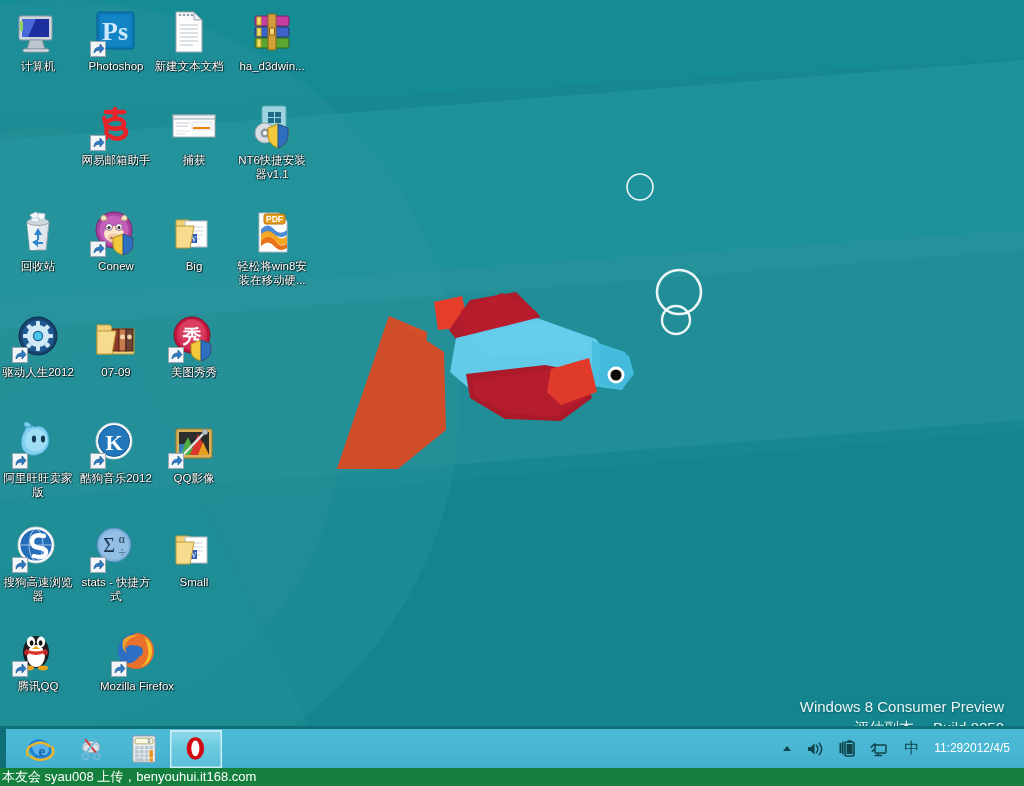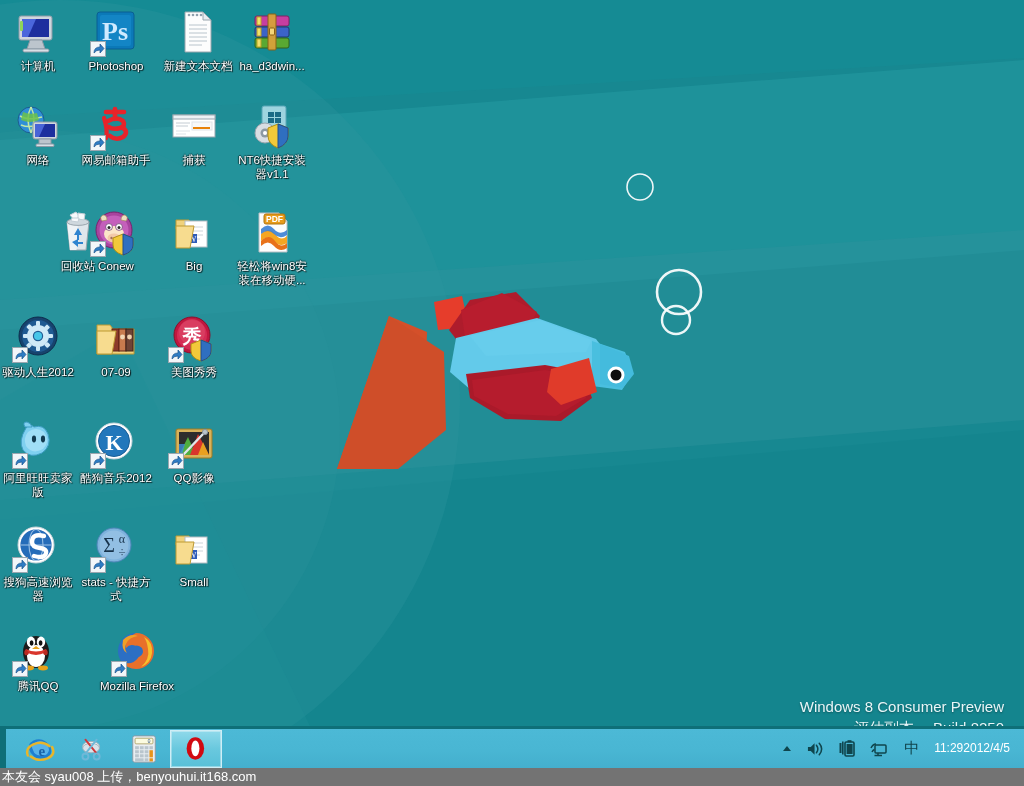--- a/index.html
+++ b/index.html
@@ -80,21 +80,21 @@
   .tray-item.ime { font-size:15px; color:#10444b; padding:0 9px; }
   #clock {
     display:flex; flex-direction:row; align-items:center; justify-content:center;
     height:100%; padding:0 10px 0 6px; color:#ffffff; font-size:12px; line-height:15px;
     min-width:76px; cursor:default;
   }
 
   
   #banner {
     position:absolute; left:0; bottom:0; width:1024px; height:18px;
-    background:#737373; color:#fff; font-size:13px; line-height:18px;
+    background:#15803d; color:#fff; font-size:13px; line-height:18px;
     padding-left:2px; white-space:nowrap; user-select:none;
   }
 </style>
 </head>
 <body>
 
 <div id="screen">
 
   <div id="wallpaper">
     <svg width="1024" height="768" viewBox="0 0 1024 768" xmlns="http://www.w3.org/2000/svg">
@@ -180,21 +180,21 @@
 </svg>
           <div class="shortcut-arrow">
             <svg width="16" height="16" viewBox="0 0 16 16">
   <rect x="0.5" y="0.5" width="15" height="15" fill="#f2f6f9" stroke="#9aa7b0"></rect>
   <path d="M4 12 q0 -6 6 -6 v-3 l4 4.5 l-4 4.5 v-3 q-4 0 -6 3 z" fill="#2e7cc4" stroke="#18538c" stroke-width=".7"></path>
 </svg>
           </div>
         </div>
         <div class="label">Photoshop</div>
       </div>
-      <div class="desk-icon" style="left: 160px; top: 8px;">
+      <div class="desk-icon" style="left: 151px; top: 8px;">
         <div class="glyph">
           <svg width="48" height="48" viewBox="0 0 48 48">
   <path d="M11 4 h18 l8 8 v32 h-26 z" fill="#fdfdfd" stroke="#9aa6ae"></path>
   <path d="M29 4 v8 h8 z" fill="#e6ecf0" stroke="#9aa6ae"></path>
   <g stroke="#b9c4cc" stroke-width="1">
     <line x1="15" y1="17" x2="33" y2="17"></line>
               <line x1="15" y1="21" x2="33" y2="21"></line>
     <line x1="15" y1="25" x2="33" y2="25"></line>
               <line x1="15" y1="29" x2="33" y2="29"></line>
     <line x1="15" y1="33" x2="33" y2="33"></line>
@@ -222,35 +222,20 @@
                 <rect x="9" y="20" width="4" height="8"></rect>
                 <rect x="9" y="31" width="4" height="8"></rect>
     </g>
     <rect x="20" y="6" width="8" height="36" rx="1" fill="#d8a23a" stroke="#8a6012" opacity=".95"></rect>
     <rect x="21.5" y="20" width="5" height="7" rx="1" fill="#f5d77a" stroke="#8a6012"></rect>
   </g>
 </svg>
         </div>
         <div class="label">ha_d3dwin...</div>
       </div>
-      <div class="desk-icon" style="left: 0px; top: 102px;">
-        <div class="glyph">
-          <svg width="48" height="48" viewBox="0 0 48 48">
-  <circle cx="17" cy="18" r="13" fill="#2f8fd6" stroke="#1d5e92"></circle>
-  <path d="M6 14 q8 5 22 1 M7 23 q10 4 20 -2 M17 5 q-6 12 0 26 M17 5 q6 12 0 26" fill="none" stroke="#bfe7a8" stroke-width="1.5"></path>
-  <path d="M9 10 q6 3 14 1 l2 7 q-9 4 -18 0 z" fill="#6cc24a" opacity=".85"></path>
-  <rect x="19" y="20" width="24" height="17" rx="2" fill="#cfd6dd" stroke="#8c9aa6"></rect>
-  <rect x="21" y="22" width="20" height="13" fill="#1d2f9e"></rect>
-  <polygon points="21,22 31,22 25,35 21,35" fill="#5b7bf0" opacity=".7"></polygon>
-  <rect x="25" y="37" width="12" height="5" fill="#bcc5cd" stroke="#8c9aa6"></rect>
-  <rect x="22" y="42" width="18" height="2.5" rx="1" fill="#d9e0e6" stroke="#8c9aa6"></rect>
-</svg>
-        </div>
-        <div class="label">网络</div>
-      </div>
       <div class="desk-icon" style="left: 78px; top: 102px;">
         <div class="glyph">
           <svg width="48" height="48" viewBox="0 0 48 48">
   <g fill="none" stroke="#e8232a" stroke-width="4.6" stroke-linecap="round">
     <path d="M14 10 h18"></path>
     <path d="M23 7 v10"></path>
     <path d="M16 19 q9 -5 15 0 q3 5 -3 7 q-7 2 -11 -1"></path>
     <path d="M31 26 q6 4 0 9 q-7 4 -13 -1"></path>
   </g>
   <path d="M12 16 q4 12 2 20" fill="none" stroke="#e8232a" stroke-width="4.2" stroke-linecap="round"></path>
@@ -295,21 +280,21 @@
   </g>
   <circle cx="17" cy="31" r="10" fill="#d9dee3" stroke="#9aa6ae"></circle>
   <circle cx="17" cy="31" r="4.5" fill="#8d99a3"></circle>
   <circle cx="17" cy="31" r="2" fill="#fff"></circle>
   <path d="M30 22 l10 4 v8 q0 8 -10 12 q-10 -4 -10 -12 v-8 z" fill="#f2c93a" stroke="#b28f12"></path>
   <path d="M30 22 l10 4 v8 q0 8 -10 12 z" fill="#2f6fc0" stroke="#1f4f8c"></path>
 </svg>
         </div>
         <div class="label">NT6快捷安装器v1.1</div>
       </div>
-      <div class="desk-icon" style="left: 0px; top: 208px; margin-left: 40px;">
+      <div class="desk-icon" style="left: 0px; top: 208px;">
         <div class="glyph">
           <svg width="48" height="48" viewBox="0 0 48 48">
   <path d="M13 14 h22 l-3 28 h-16 z" fill="#dfe6eb" stroke="#9aa6ae"></path>
   <path d="M13 14 h11 l-1.5 28 h-6.5 z" fill="#eef3f6"></path>
   <ellipse cx="24" cy="14" rx="11" ry="3.4" fill="#cfd8de" stroke="#9aa6ae"></ellipse>
   <g fill="#f6f9fb" stroke="#c3ced6">
     <polygon points="16,7 22,4 26,9 20,12"></polygon>
     <polygon points="24,5 31,6 30,12 24,11"></polygon>
     <polygon points="18,10 25,10 24,14 17,13"></polygon>
   </g>

